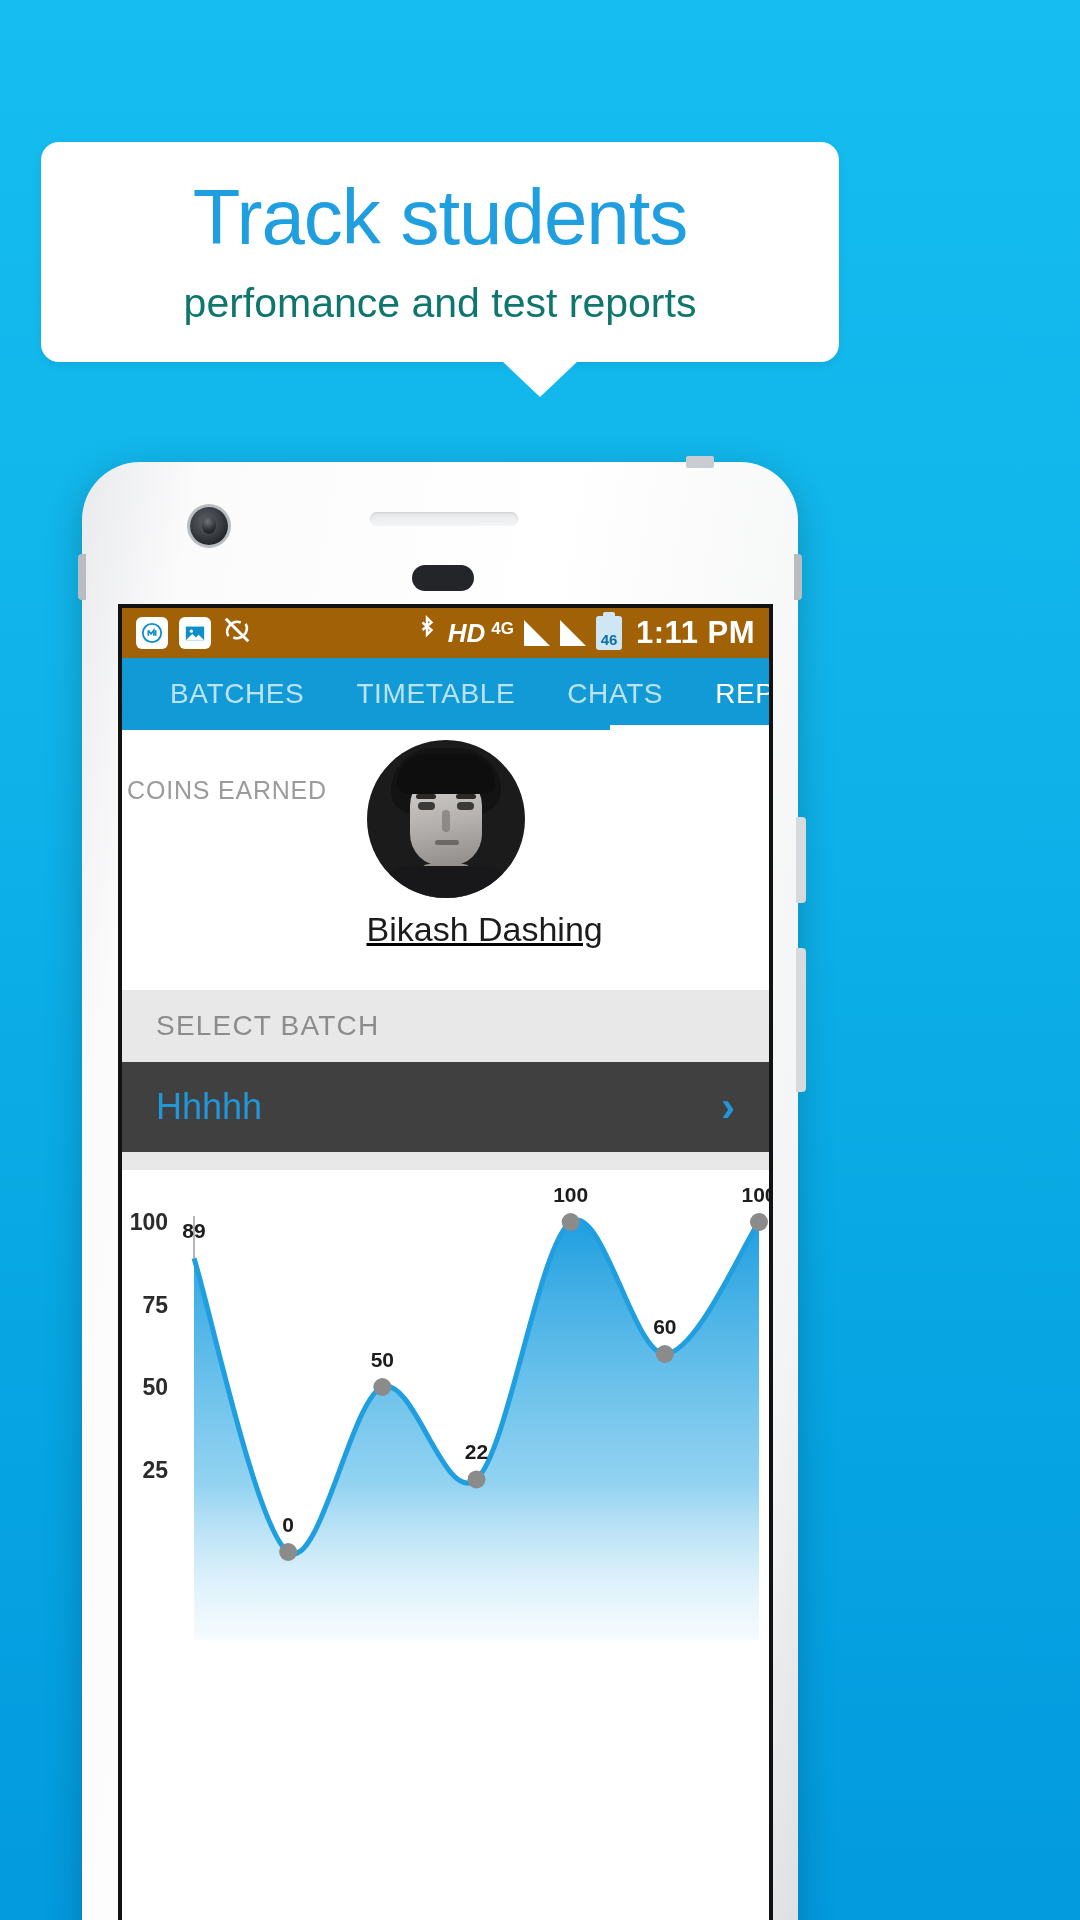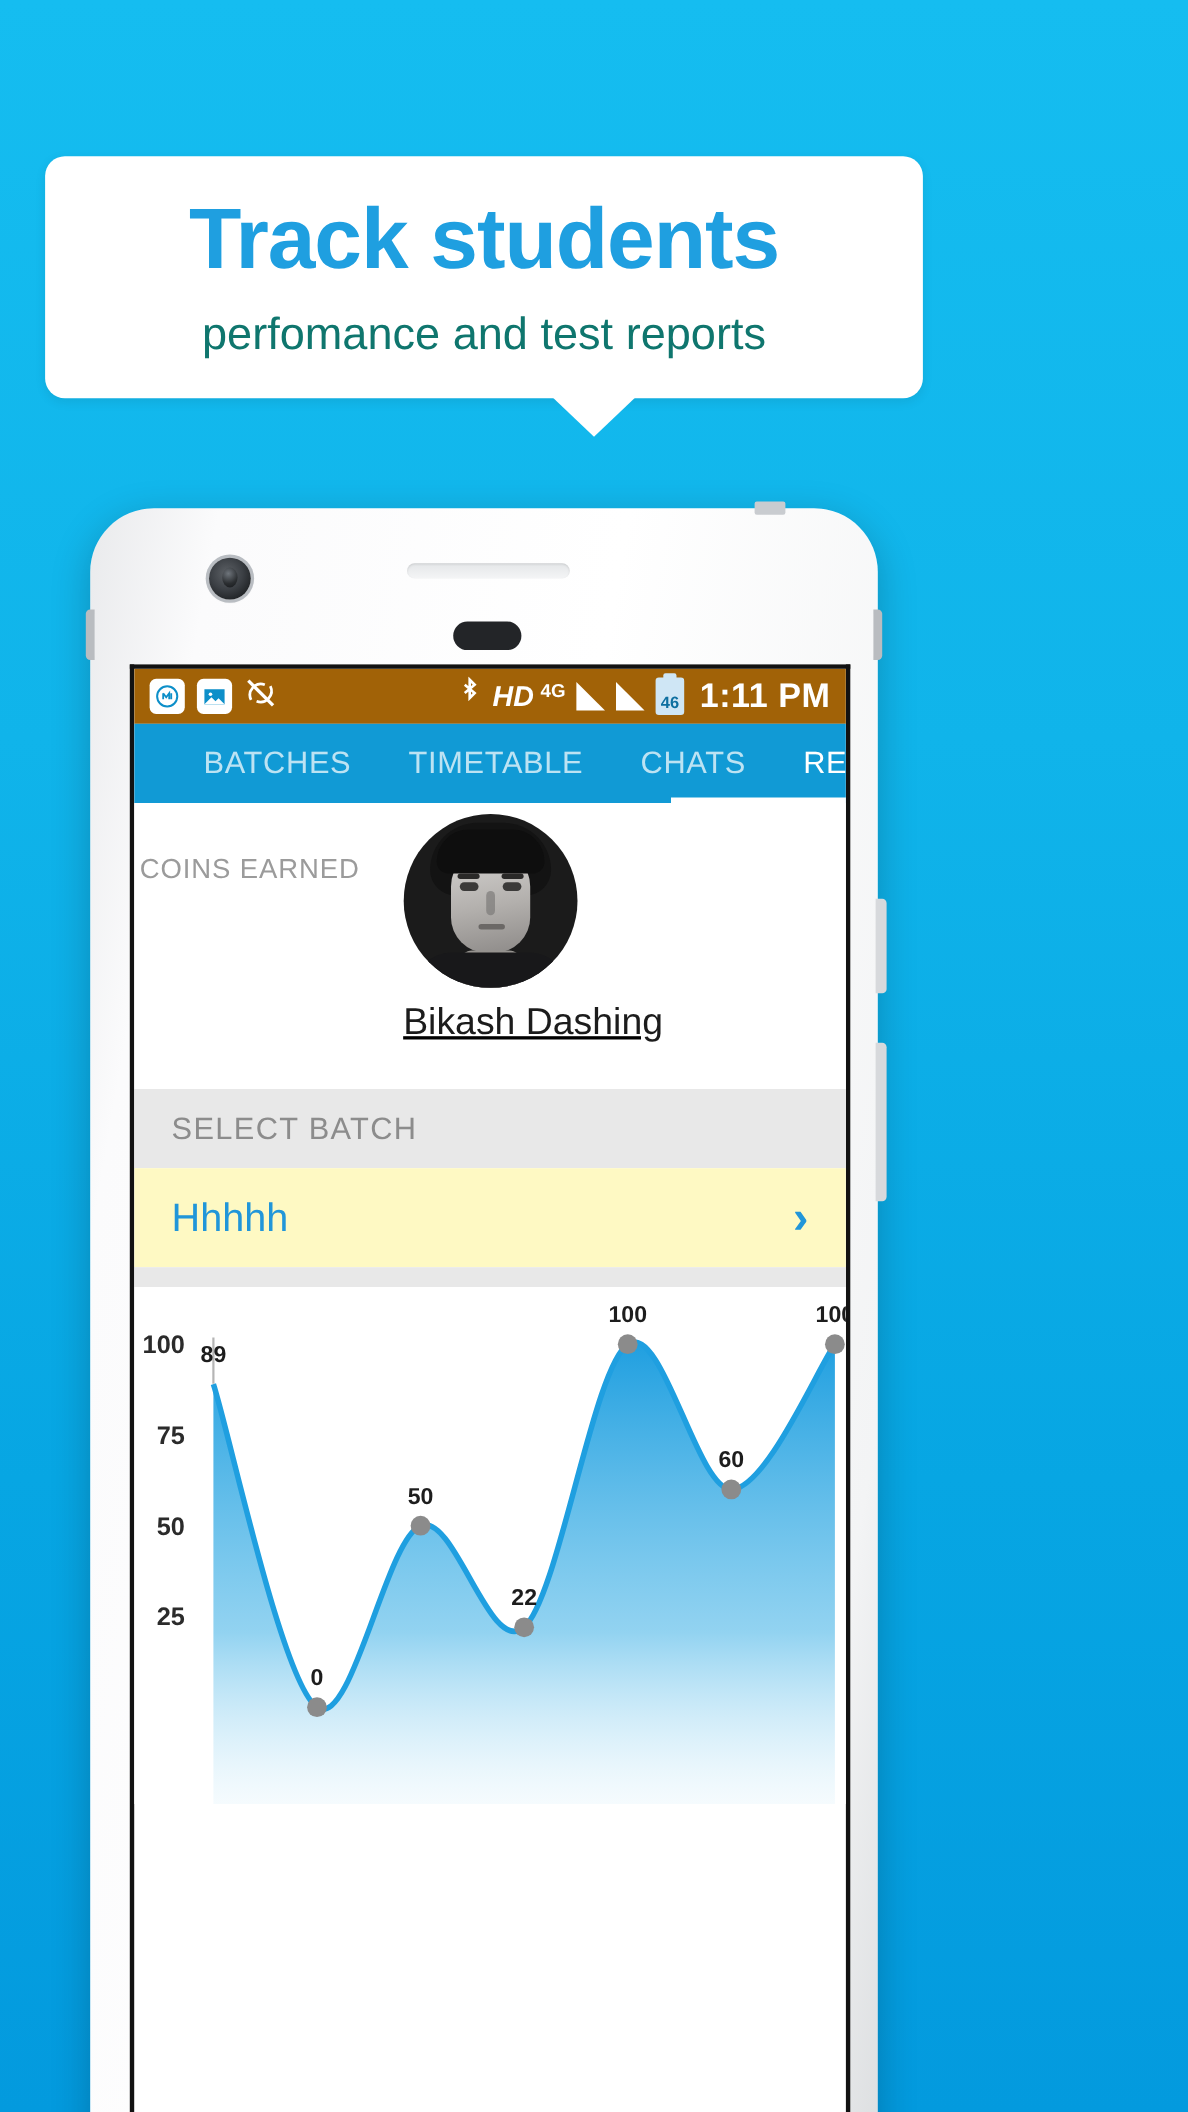--- a/index.html
+++ b/index.html
@@ -11,21 +11,21 @@
   }
 
   
   #callout {
     position:absolute; left:41px; top:142px; width:798px; height:220px;
     background:#ffffff; border-radius:18px;
     box-shadow:0 3px 10px rgba(0,0,0,.08);
     display:flex; flex-direction:column; align-items:center; justify-content:center;
   }
   #callout-title {
-    font-size:78px; color:#1f9fe0; font-weight:700;
+    font-size:78px; color:#1f9fe0; font-weight:400;
     letter-spacing:-1px; line-height:1.05; white-space:nowrap;text-align:center;
   }
   #callout-sub {
     font-size:41px; color:#0f766e; font-weight:400;
     margin-top:22px; white-space:nowrap;
   }
   #callout-tail {
     position:absolute; left:50%; top:361px; transform:translateX(-50%);
     width:0; height:0;
     border-left:38px solid transparent;
@@ -109,21 +109,21 @@
     font-size:15px; color:#0d6fa0; font-weight:bold; padding-bottom:2px;
   }
   #sb-batt:before {
     content:""; position:absolute; top:-4px; left:7px; width:12px; height:5px;
     background:#cfe6f5; border-radius:2px 2px 0 0;
   }
 
   
   #tabbar {
     height:72px; background:#119ad5; display:flex; align-items:center;
-    position:relative; padding-left:37px;
+    position:relative; padding-left:22px;
   }
   .tab {
     color:rgba(255,255,255,.72); font-size:28px; letter-spacing:.6px;
     white-space:nowrap; padding:0 26px; height:72px;
     display:flex; align-items:center;
   }
   .tab.active { color:#ffffff; }
   #tab-underline {
     position:absolute; bottom:0; left:488px; width:170px; height:5px; background:#ffffff;
   }
@@ -192,21 +192,21 @@
 
   
   #select-batch-header {
     height:72px; background:#e8e8e8; display:flex; align-items:center;
     padding-left:34px;
   }
   #select-batch-header span {
     font-size:28px; color:#8c8c8c; letter-spacing:1.2px;
   }
   #batch-row {
-    height:90px; background:#fef9c3; display:flex; align-items:center;
+    height:90px; background:#404040; display:flex; align-items:center;
     padding:0 34px; justify-content:space-between;
   }
   #batch-name { font-size:36px; color:#2196d9; }
   #batch-chevron { font-size:42px; color:#2196d9; font-weight:bold; line-height:1; }
   #divider-bar { height:18px; background:#e8e8e8; }
 
   
   #chart-area { position:relative; background:#fff; height:auto; flex:1; }
   #chart-svg { display:block; width:655px; height:470px; }
   .ylab { font-size:23px; fill:#2b2b2b; font-family:"Liberation Sans", sans-serif; font-weight:bold; }

